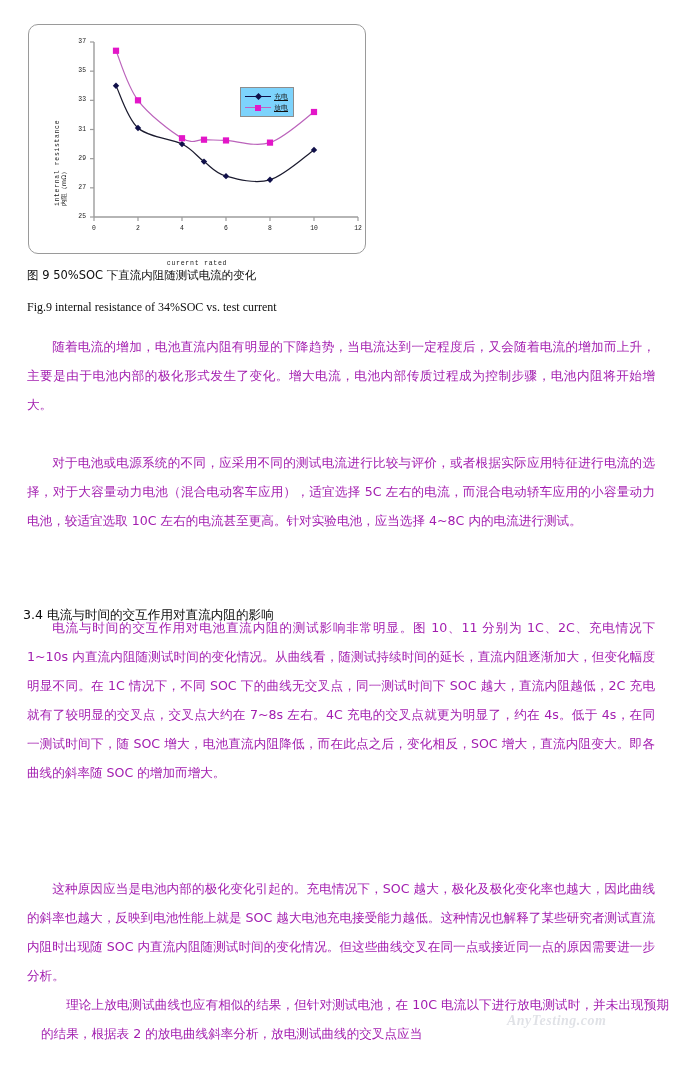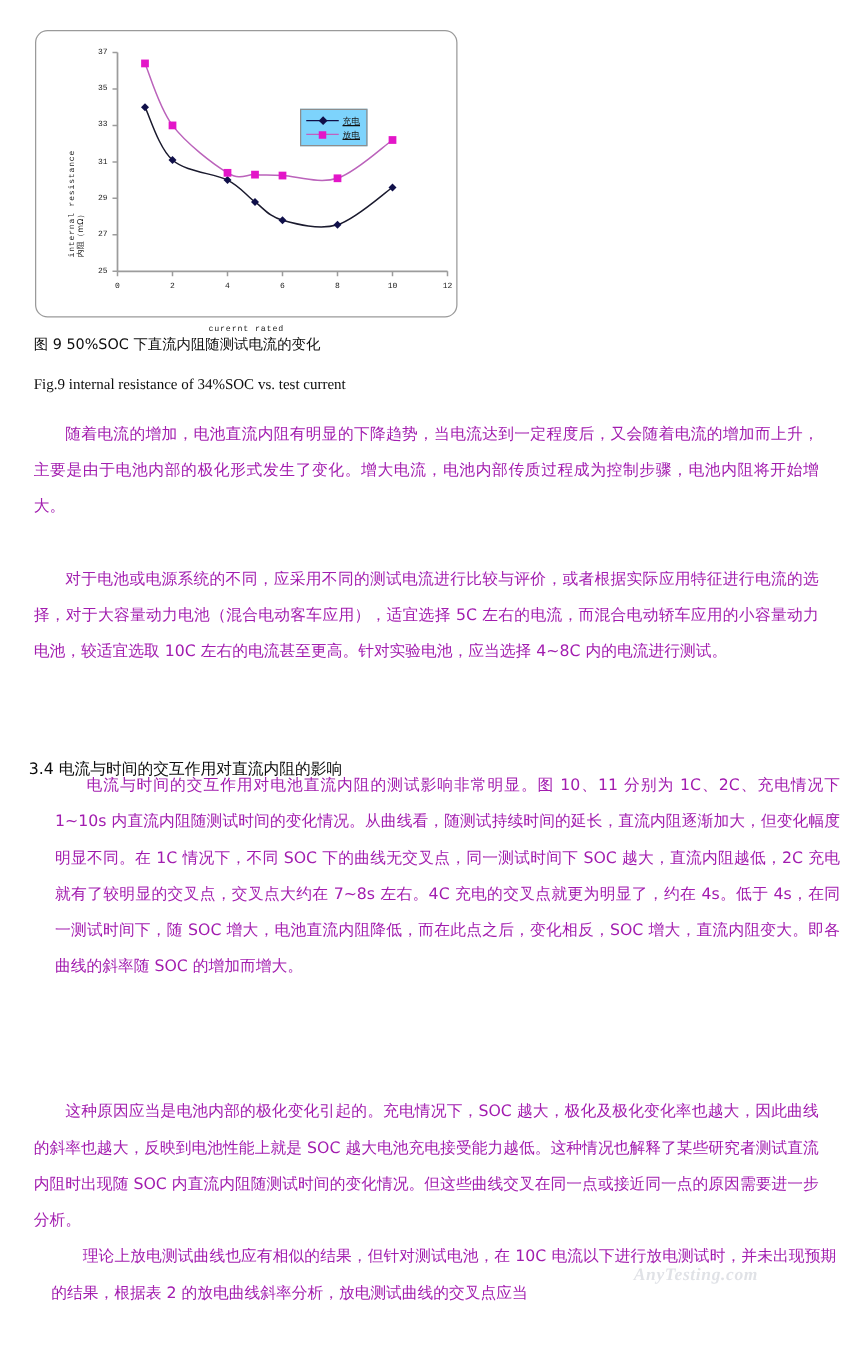--- a/index.html
+++ b/index.html
@@ -207,21 +207,21 @@
     left: 23px;
     font-family: "DejaVu Sans", sans-serif;
     font-size: 12.6px;
     color: #0b0b0b;
     white-space: nowrap;
   }
 
   #para1  { top: 332px; }
   #para2  { top: 448px; }
   #head34 { top: 583px; margin-top: 24px; }
-  #para3  { top: 613px; margin-left: 17px; }
+  #para3  { top: 613px; }
   #para4  { top: 874px; }
   #para5  { top: 990px; margin-left: 14px; }
 
   
   .watermark {
     position: absolute;
     left: 507px;
     top: 1013px;
     width: 150px;
     height: 56px;

